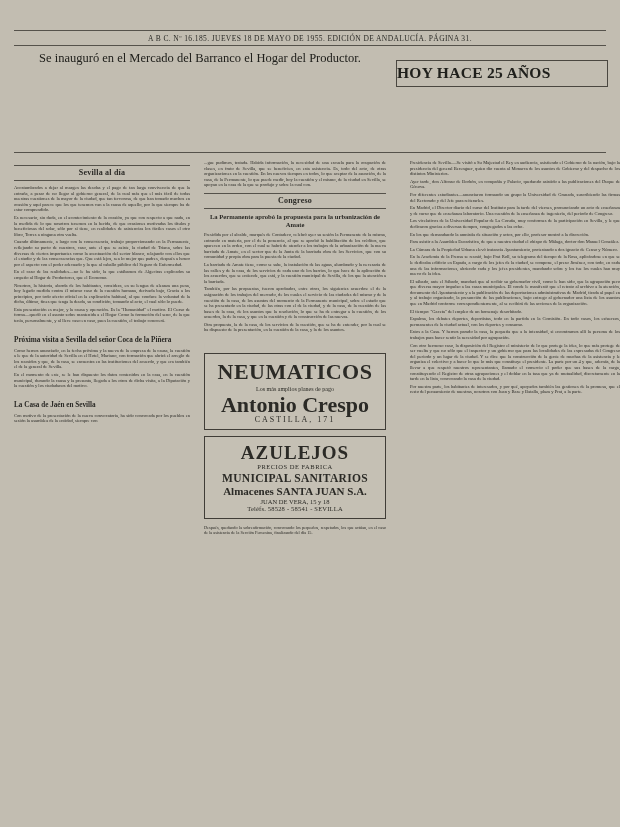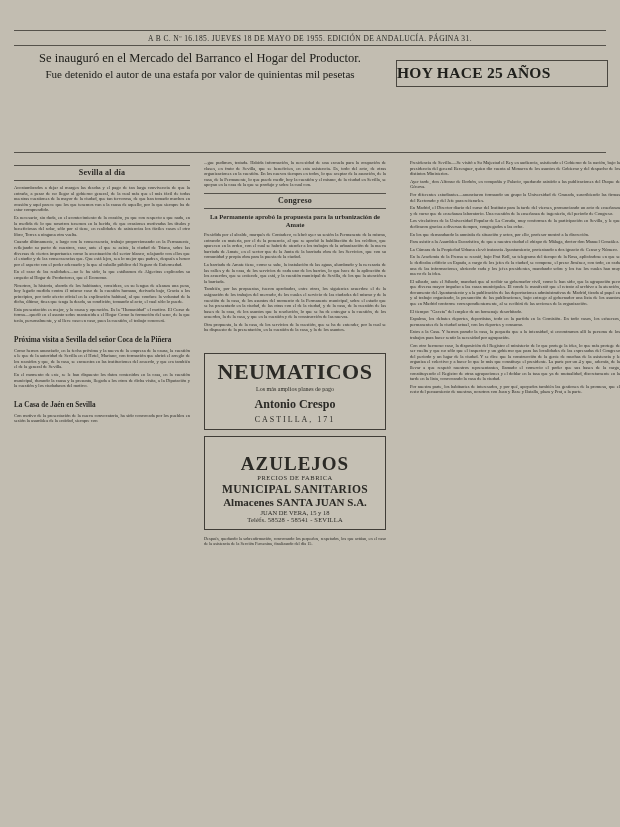--- a/index.html
+++ b/index.html
@@ -19,43 +19,42 @@
   .c2{left:190px;width:182px;}
   .c3{left:396px;width:210px;}
   .secthead{text-align:center;font-weight:bold;font-size:8px;line-height:10px;border-top:1px solid #55524b;border-bottom:1px solid #55524b;padding:2px 0;margin:5px 0 4px 0;letter-spacing:.2px;}
   .subhead{text-align:left;font-weight:bold;font-size:7.2px;line-height:9px;margin:12px 0 3px 0;}
   .subhead2{text-align:center;font-weight:bold;font-size:6.6px;line-height:8px;margin:4px 0 3px 0;}
   p{margin:0 0 2px 0;}
   .ad{border:1px solid #403d37;margin:6px 0;text-align:center;background:#c5c0b4;}
   .ad1{padding:6px 4px 7px 4px;margin-top:20px;}
   .ad1 .t1{font-size:22px;font-weight:bold;letter-spacing:.5px;line-height:24px;}
   .ad1 .t2{font-size:6px;margin:3px 0 2px 0;}
-  .ad1 .t3{font-size:12px;font-weight:bold;line-height:19px;font-family:"Liberation Serif",serif;}
+  .ad1 .t3{font-size:22px;font-weight:bold;line-height:19px;font-family:"Liberation Serif",serif;}
   .ad1 .t4{font-size:8px;letter-spacing:2px;margin-top:3px;}
-  .ad2{padding:16px 4px 6px 4px;}
+  .ad2{padding:5px 4px 6px 4px;}
   .ad2 .t1{font-size:19px;font-weight:bold;letter-spacing:1px;line-height:21px;}
   .ad2 .t2{font-size:6.5px;margin:1px 0 2px 0;letter-spacing:.5px;}
   .ad2 .t3{font-size:11.5px;font-weight:bold;letter-spacing:.3px;line-height:13px;}
   .ad2 .t5{font-size:11px;font-weight:bold;line-height:12px;}
   .ad2 .t6{font-size:6.5px;margin-top:2px;}
   .ad2 .t7{font-size:6.5px;margin-top:2px;letter-spacing:.2px;}
   .tiny{font-size:4.3px;line-height:5.2px;}
 </style>
 </head>
 <body>
 
 <div id="page">
 
   <div class="rule" style="top:30px;"></div>
   <div class="masthead">A B C. Nº 16.185. JUEVES 18 DE MAYO DE 1955. EDICIÓN DE ANDALUCÍA. PÁGINA 31.</div>
   <div class="rule" style="top:45px;"></div>
 
   <div class="headline">
     <div class="l2">Se inauguró en el Mercado del Barranco el Hogar del Productor.</div>
-    <div class="l3">Fue detenido el autor de una estafa por valor de quinientas mil pesetas</div>
   </div>
 
   <div class="hoyhace">
     <div class="t">HOY HACE 25 AÑOS</div>
   </div>
 
   <div class="rule" style="top:152px;"></div>
 
   <div class="cols">
 

